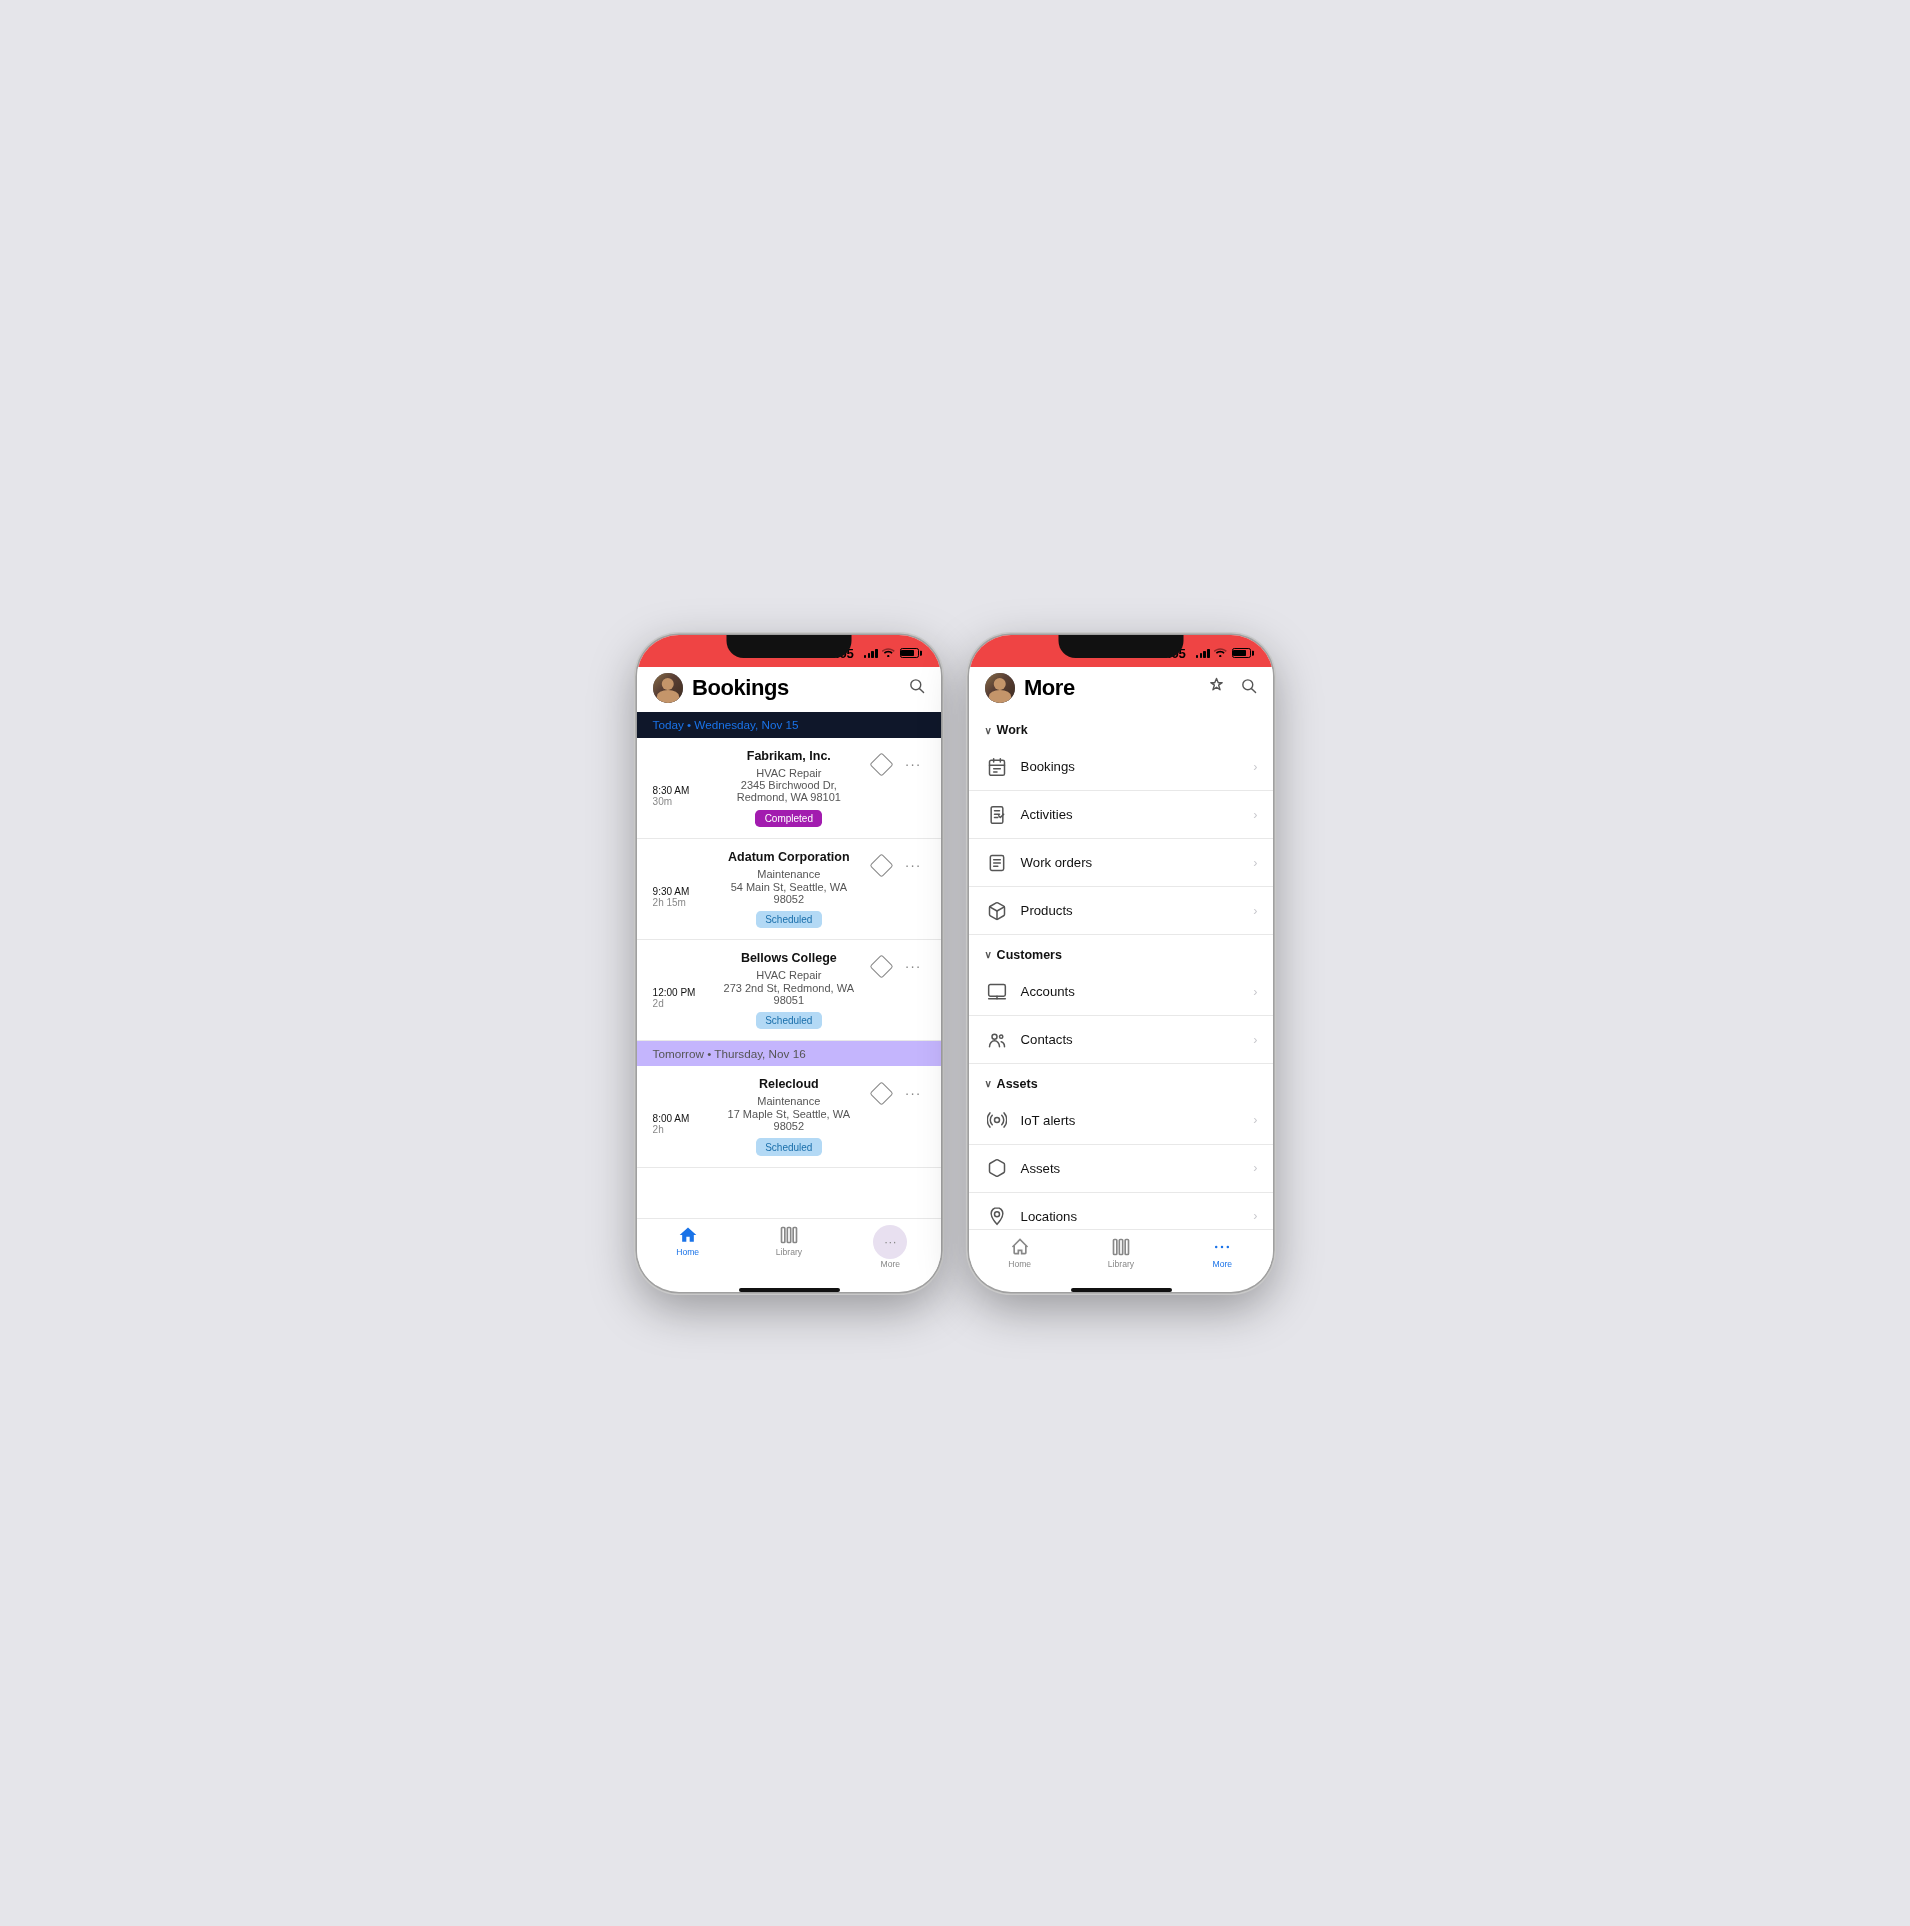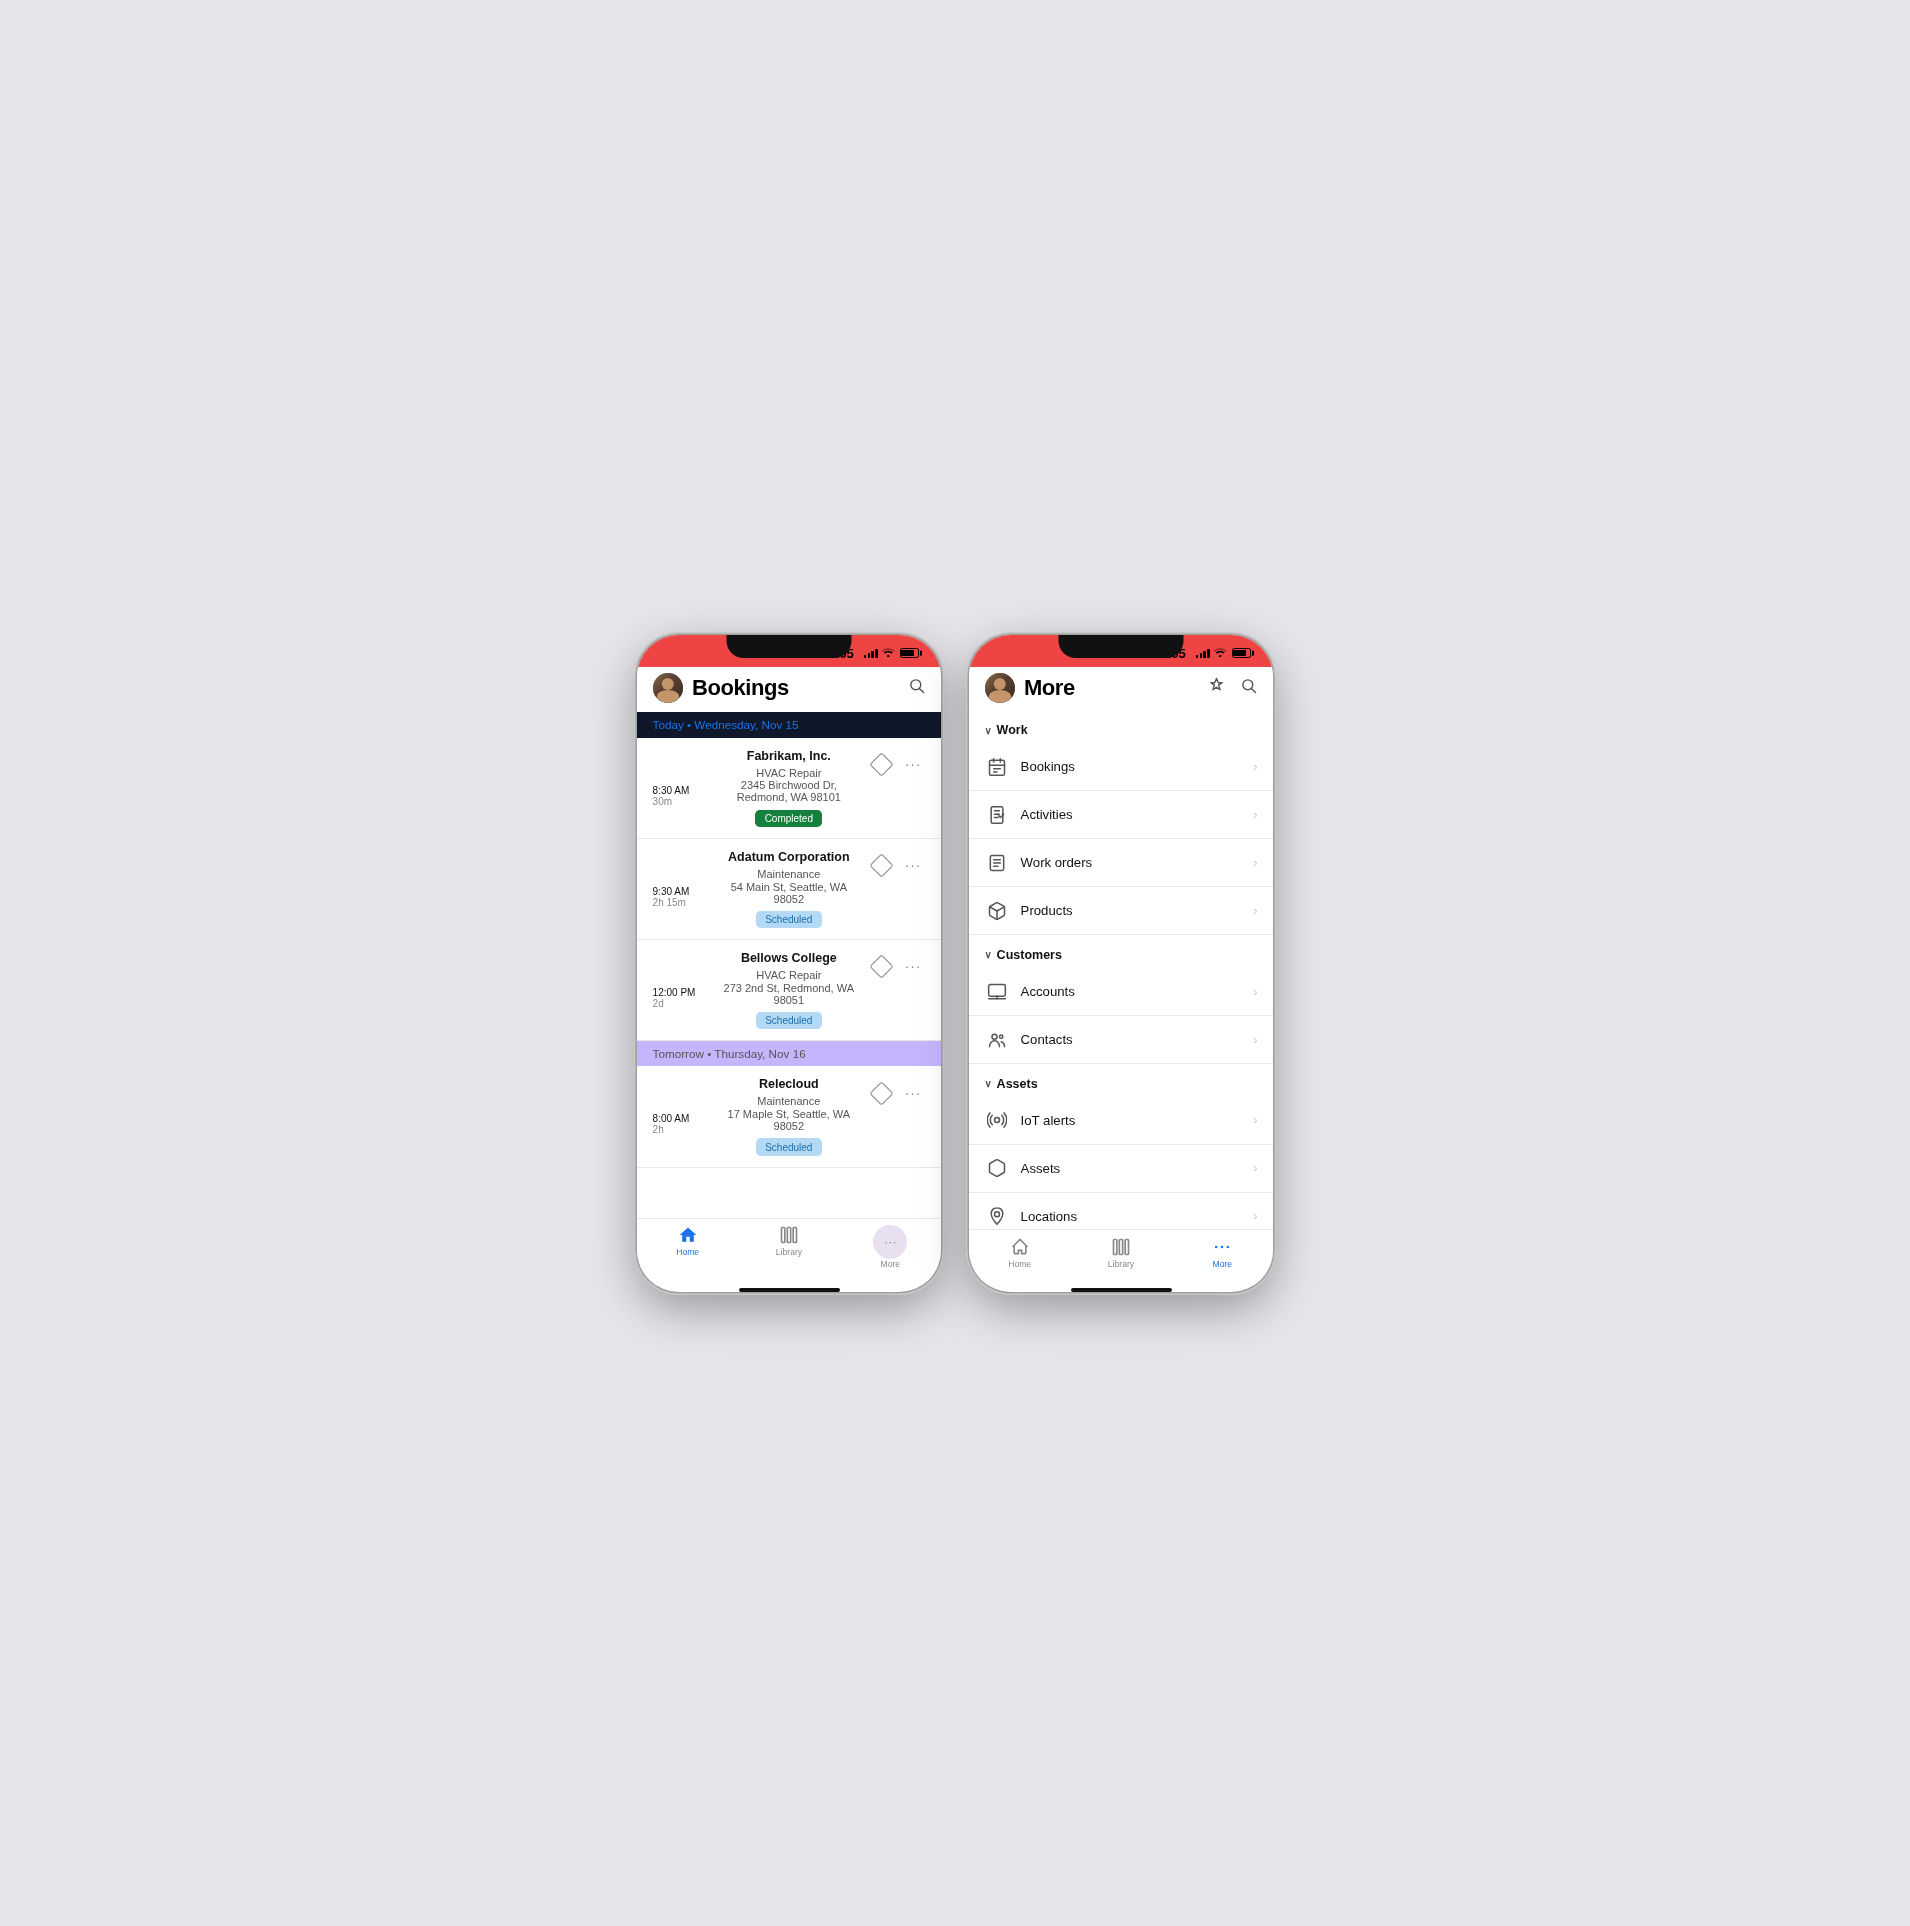--- a/index.html
+++ b/index.html
@@ -239,21 +239,21 @@
     }
     .status-badge {
       display: inline-block;
       margin-top: 6.2px;
       padding: 3.1px 9.3px;
       border-radius: 4.7px;
       font-size: 10px;
       font-weight: 500;
     }
     .status-completed {
-      background: #15803d;
+      background: #a21caf;
       color: #fff;
     }
     .status-scheduled {
       background: #b3d9f5;
       color: #1a6fab;
     }
     .booking-actions {
       display: flex;
       align-items: center;
       gap: 6.2px;

